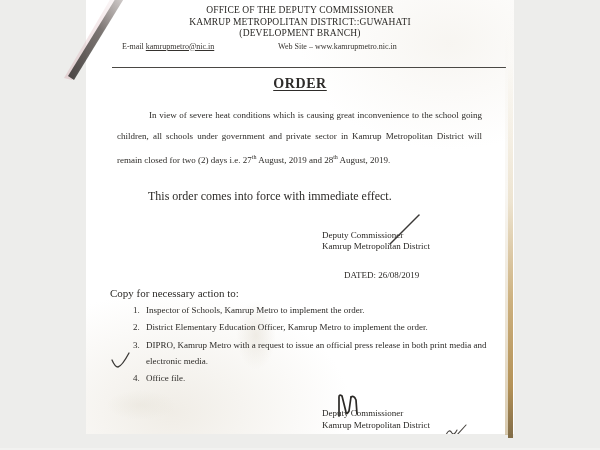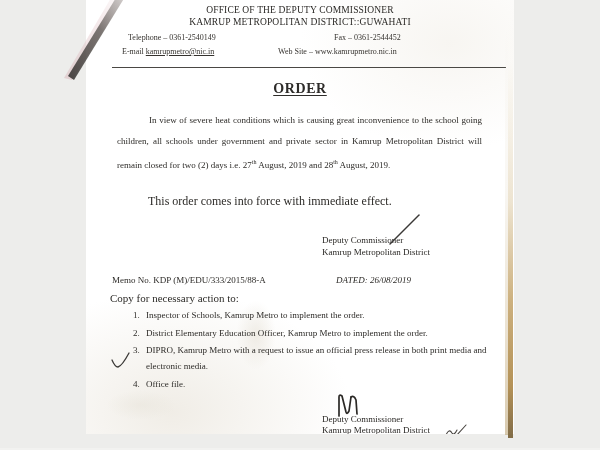--- a/index.html
+++ b/index.html
@@ -163,21 +163,21 @@
   }
 
   .memo-row {
     position: relative;
     margin-top: 17px;
     height: 13px;
     font-size: 9px;
     color: #2d2b28;
   }
   .memo-no   { position: absolute; left: 26px; }
-  .memo-date { position: absolute; left: 250px; font-style: italic; }
+  .memo-date { position: absolute; left: 258px; }
 
   .copy-label {
     margin: 4px 0 0 24px;
     font-size: 11px;
     color: #2d2b28;
   }
 
   ol.copy-list {
     margin: 3px 16px 0 0;
     padding-left: 56px;
@@ -220,25 +220,22 @@
   <div class="page">
     <div class="page-tint"></div>
 
     <div class="blotch" style="left:150px;top:300px;width:40px;height:70px;background:radial-gradient(ellipse,rgba(226,220,208,0.5),rgba(255,255,255,0) 70%);"></div>
     <div class="blotch" style="left:20px;top:390px;width:70px;height:30px;background:radial-gradient(ellipse,rgba(230,226,216,0.45),rgba(255,255,255,0) 70%);"></div>
 
     <div class="doc">
 
       <div class="hdr-line hdr-1">OFFICE OF THE DEPUTY COMMISSIONER</div>
       <div class="hdr-line">KAMRUP METROPOLITAN DISTRICT::GUWAHATI</div>
-
-      <div class="contact-row" style="margin-top:5px;">
-        <span class="c-left">Telephone – 0361-2540149</span>
-        <span class="c-right">Fax – 0361-2544452</span>
-      </div>
+      <div class="hdr-line">(DEVELOPMENT BRANCH)</div>
+
 
       <div class="contact-row" style="margin-top:2px;">
         <span class="c-left2">
           <span>E-mail</span>
           <span class="email-link">kamrupmetro@nic.in</span>
         </span>
         <span class="c-right2">Web Site – www.kamrupmetro.nic.in</span>
       </div>
 
       <div class="rule"></div>
@@ -248,21 +245,20 @@
       <p class="body-para"><span class="indent"></span><span>In view of severe heat conditions which is causing great inconvenience to the school going children, all schools under government and private sector in Kamrup Metropolitan District will remain closed for two (2) days i.e. 27</span><sup>th</sup><span> August, 2019 and 28</span><sup>th</sup><span> August, 2019.</span></p>
 
       <div class="force-line">This order comes into force with immediate effect.</div>
 
       <div class="sig-block-1">
         <div>Deputy Commissioner</div>
         <div>Kamrup Metropolitan District</div>
       </div>
 
       <div class="memo-row">
-        <span class="memo-no">Memo No. KDP (M)/EDU/333/2015/88-A</span>
         <span class="memo-date">DATED: 26/08/2019</span>
       </div>
 
       <div class="copy-label">Copy for necessary action to:</div>
 
       <ol class="copy-list">
         <li>Inspector of Schools, Kamrup Metro to implement the order.</li>
         <li>District Elementary Education Officer, Kamrup Metro to implement the order.</li>
         <li>DIPRO, Kamrup Metro with a request to issue an official press release in both print media and electronic media.</li>
         <li>Office file.</li>

